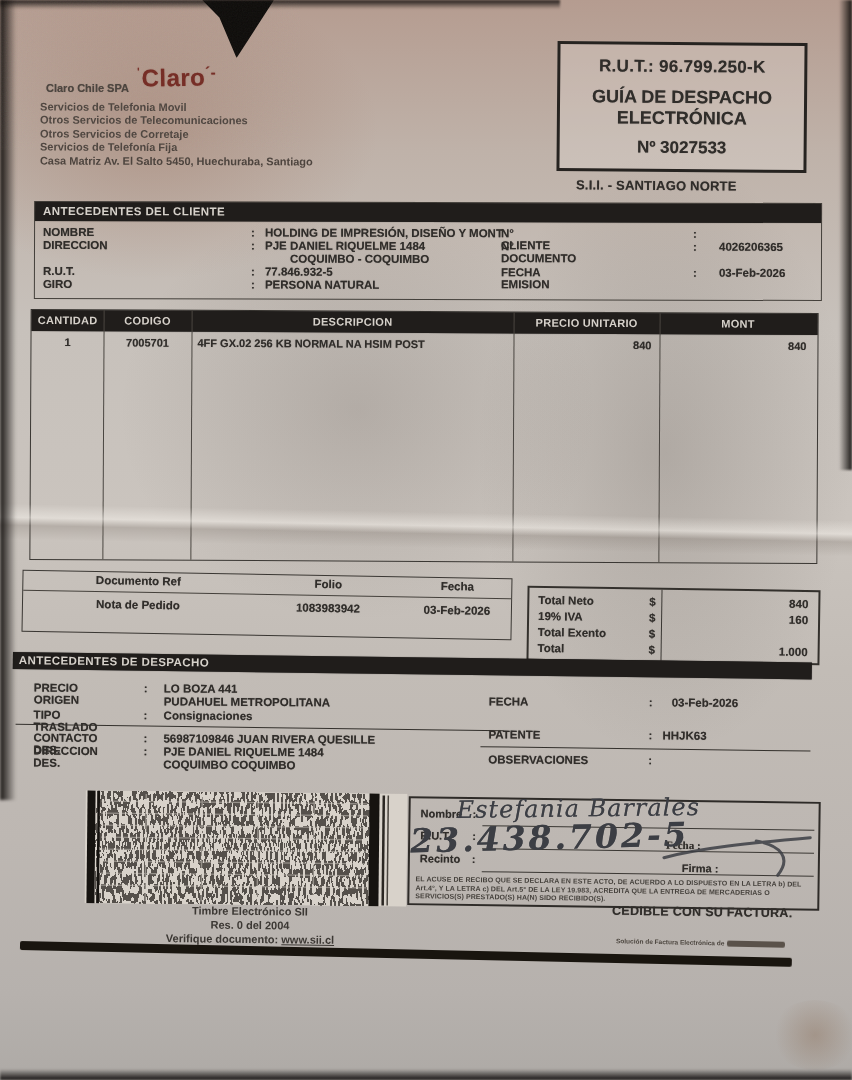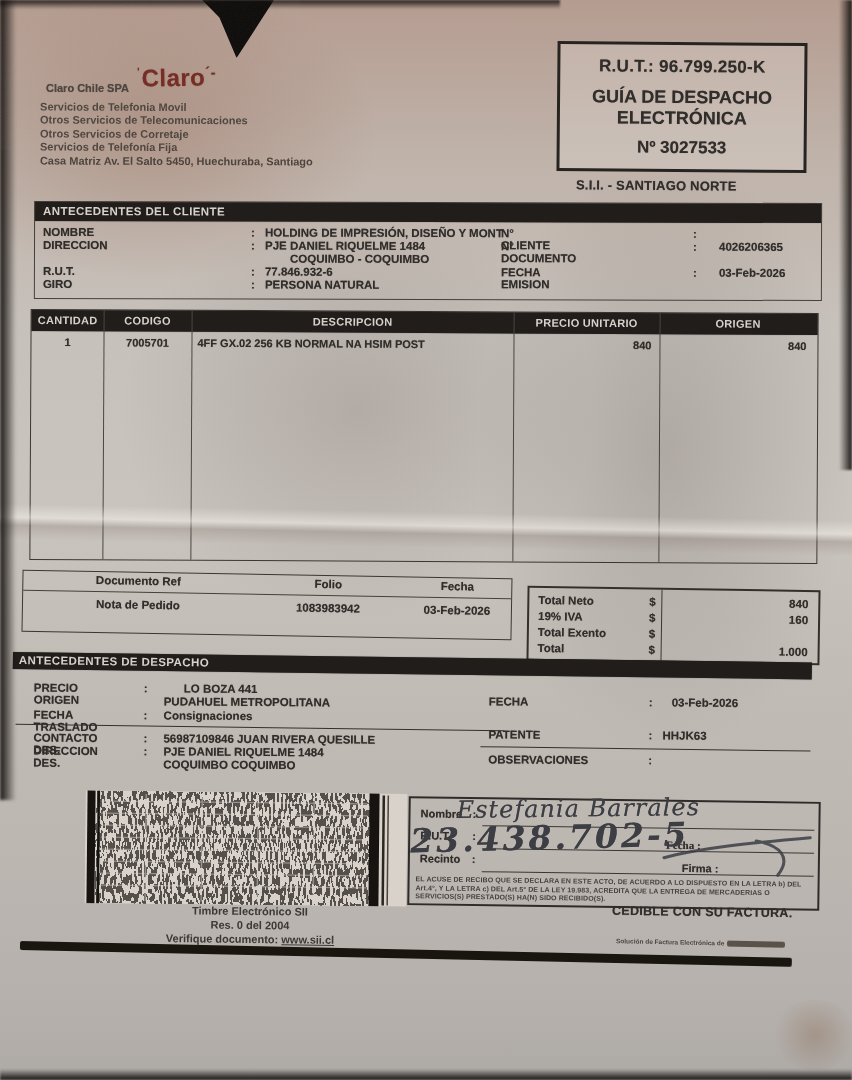--- a/index.html
+++ b/index.html
@@ -175,21 +175,21 @@
       <span class="fl-label">DIRECCION</span>
       <span class="fl-colon" style="left:208px;">:</span>
       <span class="fl-value" style="left:222px;">PJE DANIEL RIQUELME 1484</span>
     </div>
     <div class="fieldrow ink" style="left:8px; top:50px;">
       <span class="fl-value" style="left:222px;margin-left:25px;">COQUIMBO -  COQUIMBO</span>
     </div>
     <div class="fieldrow ink" style="left:8px; top:63px;">
       <span class="fl-label">R.U.T.</span>
       <span class="fl-colon" style="left:208px;">:</span>
-      <span class="fl-value" style="left:222px;">77.846.932-6</span>
+      <span class="fl-value" style="left:222px;">77.846.932-5</span>
     </div>
     <div class="fieldrow ink" style="left:8px; top:76px;">
       <span class="fl-label">GIRO</span>
       <span class="fl-colon" style="left:208px;">:</span>
       <span class="fl-value" style="left:222px;">PERSONA NATURAL</span>
     </div>
 
     <div class="fieldrow ink" style="left:466px; top:24px;">
       <span class="fl-label">N° CLIENTE</span>
       <span class="fl-colon" style="left:192px;">:</span>
@@ -206,21 +206,21 @@
       <span class="fl-value" style="left:218px;">03-Feb-2026</span>
     </div>
   </div>
 
   <div class="items">
     <div class="ihead bar">
       <div style="width:72px;">CANTIDAD</div>
       <div style="width:88px;">CODIGO</div>
       <div style="width:322px;">DESCRIPCION</div>
       <div style="width:146px;">PRECIO UNITARIO</div>
-      <div style="width:157px;">ORIGEN</div>
+      <div style="width:157px;">MONT</div>
     </div>
     <div class="vline" style="left:72px;"></div>
     <div class="vline" style="left:160px;"></div>
     <div class="vline" style="left:482px;"></div>
     <div class="vline" style="left:628px;"></div>
 
     <div class="cell ink" style="left:0; width:72px; text-align:center;">1</div>
     <div class="cell ink" style="left:72px; width:88px; text-align:center;">7005701</div>
     <div class="cell ink" style="left:166px; width:316px; text-align:left;">4FF GX.02 256 KB NORMAL NA HSIM POST</div>
     <div class="cell ink" style="left:482px; width:138px; text-align:right;">840</div>
@@ -260,27 +260,27 @@
       <span class="tv">1.000</span>
     </div>
   </div>
 
   <div class="despbar bar">ANTECEDENTES DE DESPACHO</div>
 
   <div class="dispatch">
     <div class="fieldrow ink" style="left:38px; top:684px;">
       <span class="fl-label">PRECIO ORIGEN</span>
       <span class="fl-colon" style="left:110px;">:</span>
-      <span class="fl-value" style="left:130px;margin-left:20px;">LO BOZA 441</span>
+      <span class="fl-value" style="left:130px;">LO BOZA 441</span>
     </div>
     <div class="fieldrow ink" style="left:38px; top:697px;">
       <span class="fl-value" style="left:130px;">PUDAHUEL  METROPOLITANA</span>
     </div>
     <div class="fieldrow ink" style="left:38px; top:711px;">
-      <span class="fl-label">FECHA TRASLADO</span>
+      <span class="fl-label">TIPO TRASLADO</span>
       <span class="fl-colon" style="left:110px;">:</span>
       <span class="fl-value" style="left:130px;">Consignaciones</span>
     </div>
     <div class="rule" style="left:20px; top:728px; width:488px; transform:rotate(.4deg);"></div>
     <div class="fieldrow ink" style="left:38px; top:734px;">
       <span class="fl-label">CONTACTO DES.</span>
       <span class="fl-colon" style="left:110px;">:</span>
       <span class="fl-value" style="left:130px;">56987109846 JUAN RIVERA QUESILLE</span>
     </div>
     <div class="fieldrow ink" style="left:38px; top:747px;">

